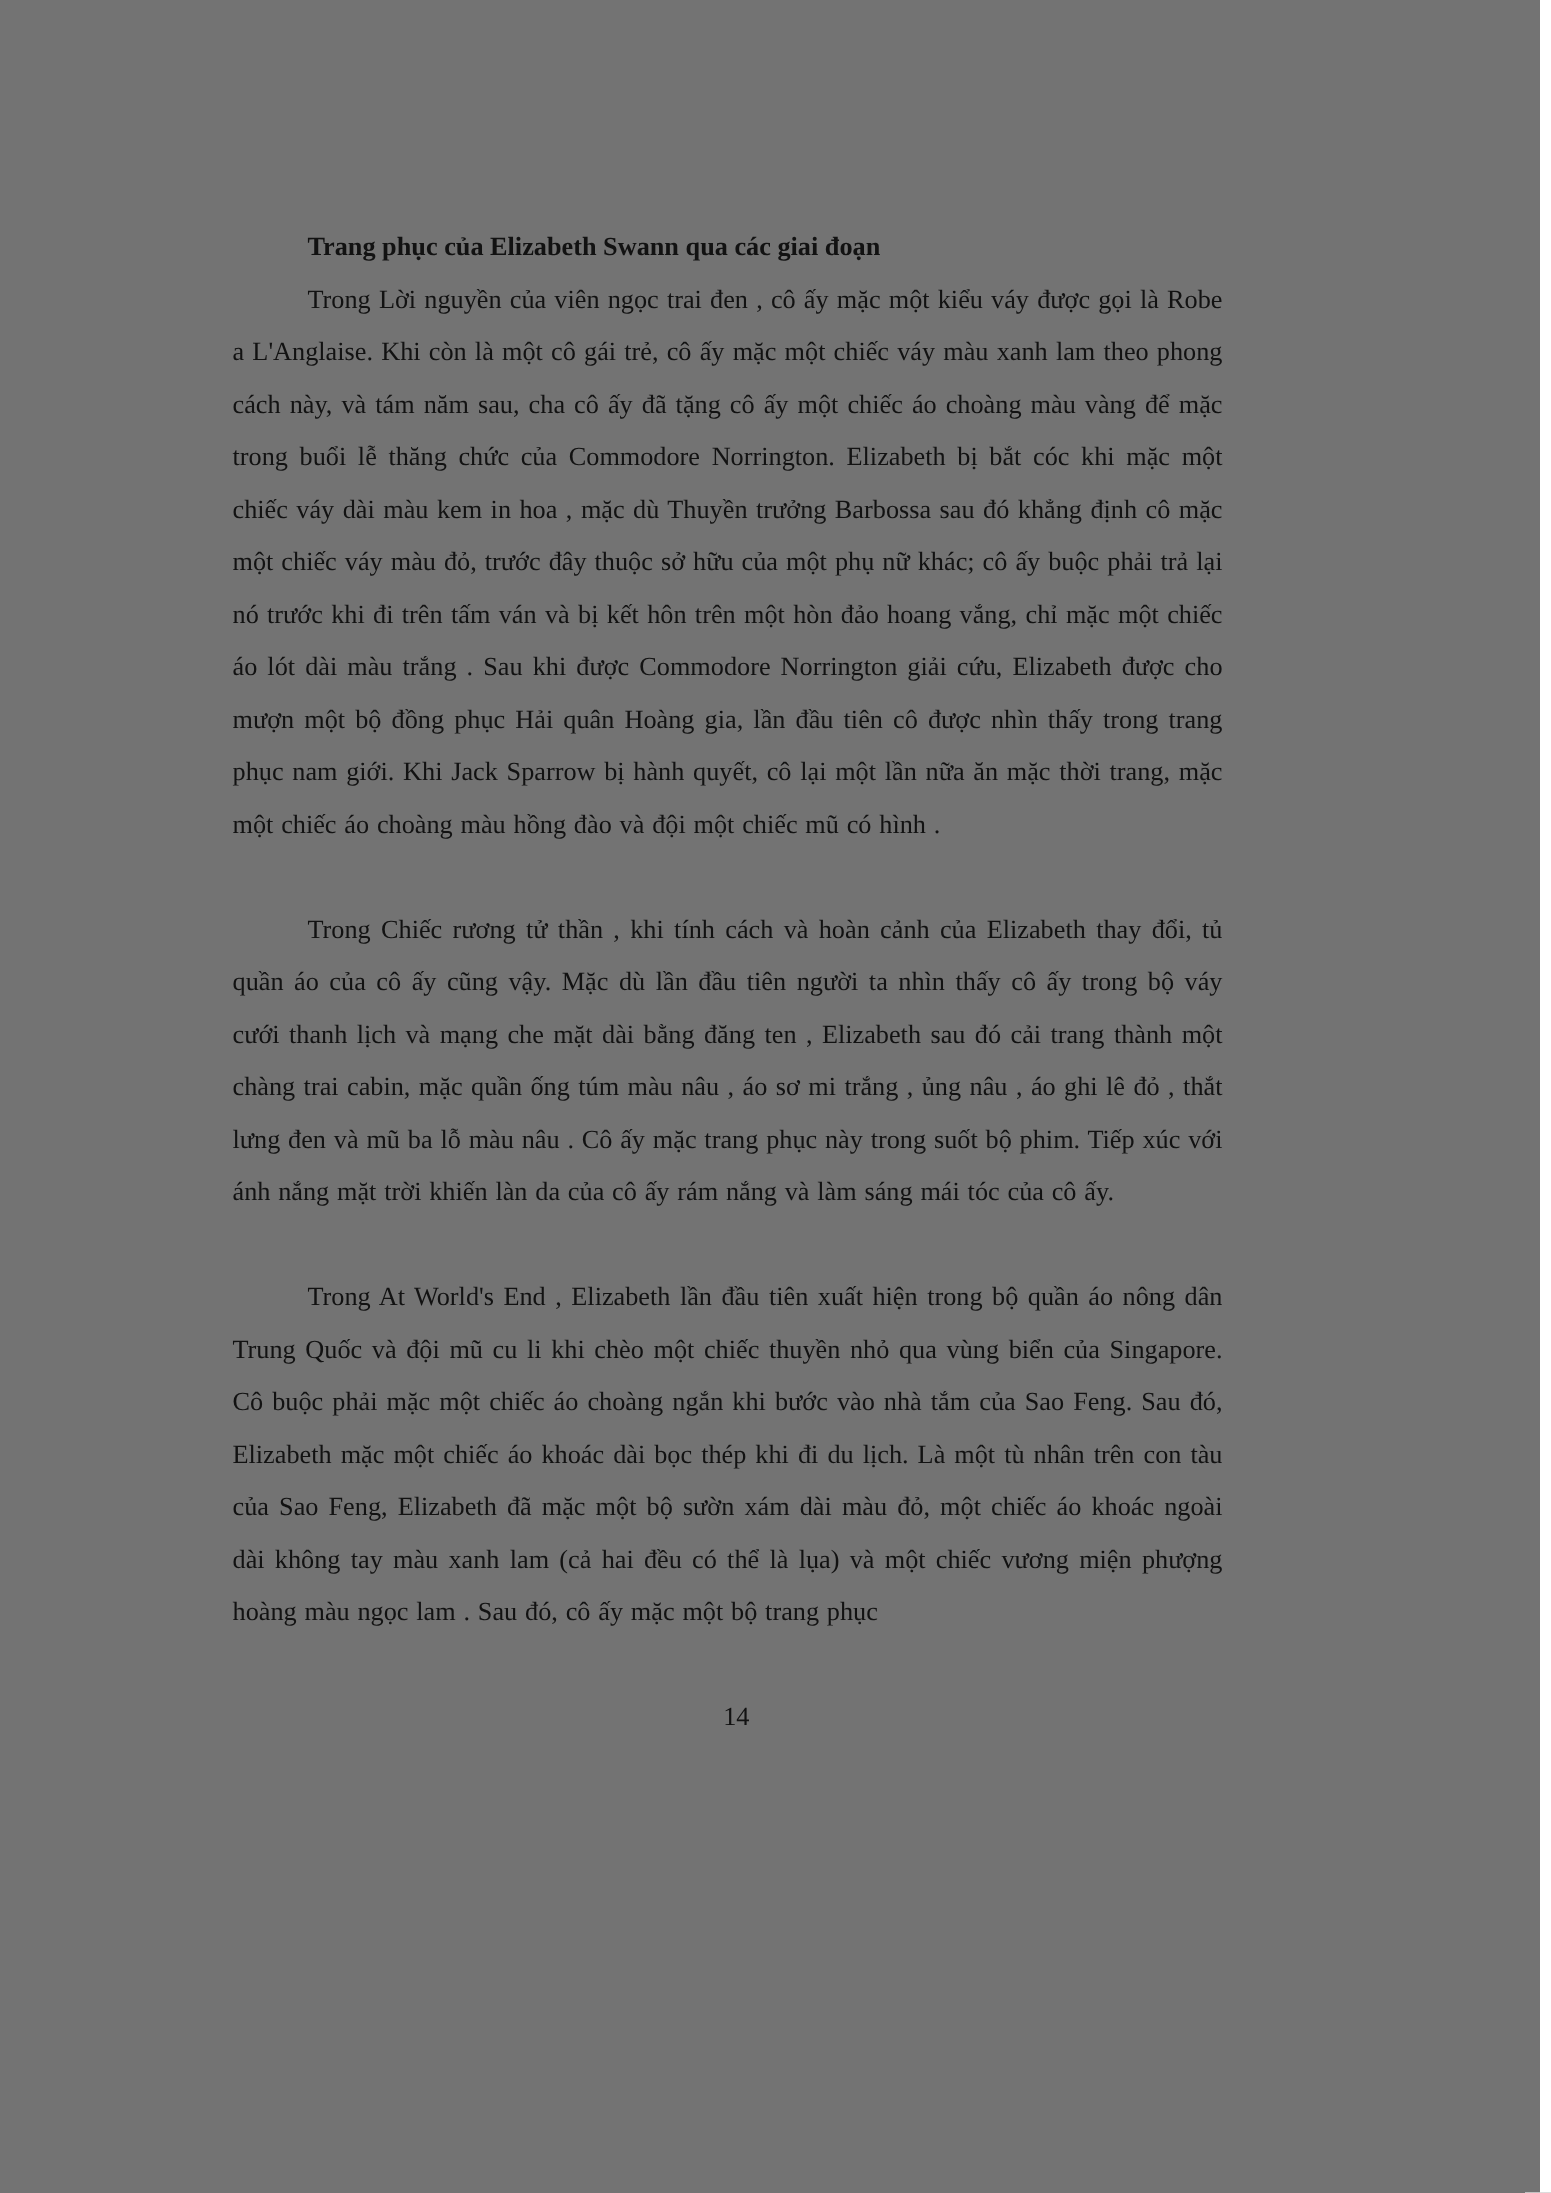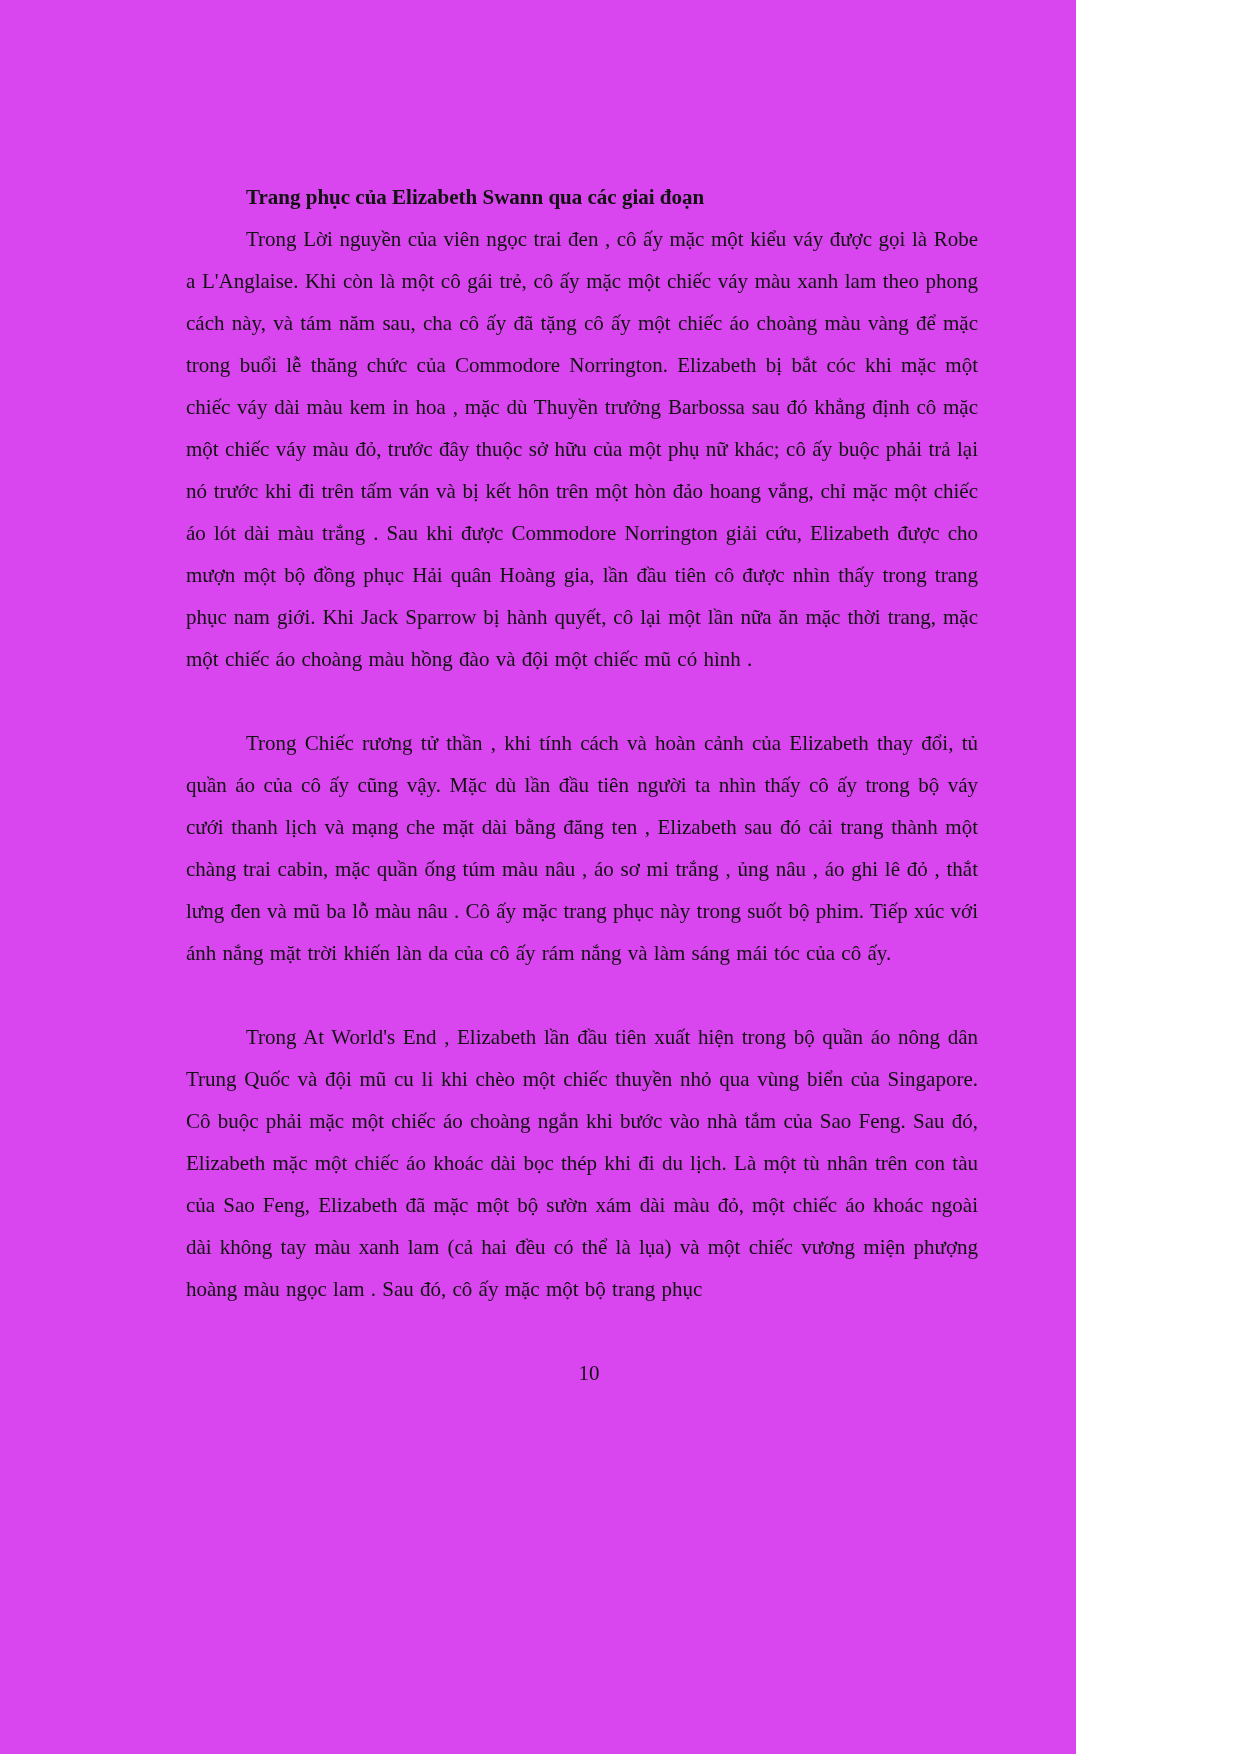--- a/index.html
+++ b/index.html
@@ -2,23 +2,23 @@
 <html><head>
 <meta charset="utf-8">
 <style>
   html, body {
     margin: 0;
     padding: 0;
     background: #ffffff;
   }
   .page {
     position: relative;
-    width: 1076px;
+    width: 1232px;
     height: 1754px;
-    background: #d946ef;
+    background: #737373;
     font-family: "Liberation Serif", serif;
     color: #121212;
     overflow: hidden;
   }
   .content {
     position: absolute;
     top: 176px;
     left: 186px;
     width: 806px;
   }
@@ -51,14 +51,14 @@
 </head>
 <body>
 
 <div class="page">
   <div class="content">
     <h1 class="heading">Trang phục của Elizabeth Swann qua các giai đoạn</h1>
     <p class="para">Trong Lời nguyền của viên ngọc trai đen , cô ấy mặc một kiểu váy được gọi là Robe a L'Anglaise. Khi còn là một cô gái trẻ, cô ấy mặc một chiếc váy màu xanh lam theo phong cách này, và tám năm sau, cha cô ấy đã tặng cô ấy một chiếc áo choàng màu vàng để mặc trong buổi lễ thăng chức của Commodore Norrington. Elizabeth bị bắt cóc khi mặc một chiếc váy dài màu kem in hoa , mặc dù Thuyền trưởng Barbossa sau đó khẳng định cô mặc một chiếc váy màu đỏ, trước đây thuộc sở hữu của một phụ nữ  khác; cô ấy buộc phải trả lại nó trước khi đi trên tấm ván và bị kết hôn trên một hòn đảo hoang vắng, chỉ mặc một chiếc áo lót dài màu trắng . Sau khi được Commodore Norrington giải cứu, Elizabeth được cho mượn một bộ đồng phục Hải quân Hoàng gia, lần đầu tiên cô được nhìn thấy trong trang phục nam giới. Khi Jack Sparrow bị hành quyết, cô lại một lần nữa ăn mặc thời trang, mặc một chiếc áo choàng màu hồng đào và đội một chiếc mũ có hình .</p>
     <p class="para">Trong Chiếc rương tử thần , khi tính cách và hoàn cảnh của Elizabeth thay đổi, tủ quần áo của cô ấy cũng vậy. Mặc dù lần đầu tiên người ta nhìn thấy cô ấy trong bộ váy cưới thanh lịch và mạng che mặt dài bằng đăng ten , Elizabeth sau đó cải trang thành một chàng trai cabin, mặc quần ống túm màu nâu , áo sơ mi trắng , ủng nâu , áo ghi lê đỏ , thắt lưng đen và mũ ba lỗ màu nâu . Cô ấy mặc trang phục này trong suốt bộ phim. Tiếp xúc với ánh nắng mặt trời khiến làn da của cô ấy rám nắng và làm sáng mái tóc của cô ấy.</p>
     <p class="para">Trong At World's End , Elizabeth lần đầu tiên xuất hiện trong bộ quần áo nông dân Trung Quốc và đội mũ cu li khi chèo một chiếc thuyền nhỏ qua vùng biển của Singapore. Cô buộc phải mặc một chiếc áo choàng ngắn khi bước vào nhà tắm của Sao Feng. Sau đó, Elizabeth mặc một chiếc áo khoác dài bọc thép khi đi du lịch. Là một tù nhân trên con tàu của Sao Feng, Elizabeth đã mặc một bộ sườn xám dài màu đỏ, một chiếc áo khoác ngoài dài không tay màu xanh lam (cả hai đều có thể là lụa) và một chiếc vương miện phượng hoàng màu ngọc lam . Sau đó, cô ấy mặc một bộ trang phục</p>
   </div>
-  <div class="page-number">10</div>
+  <div class="page-number">14</div>
 </div>
 
 </body></html>

